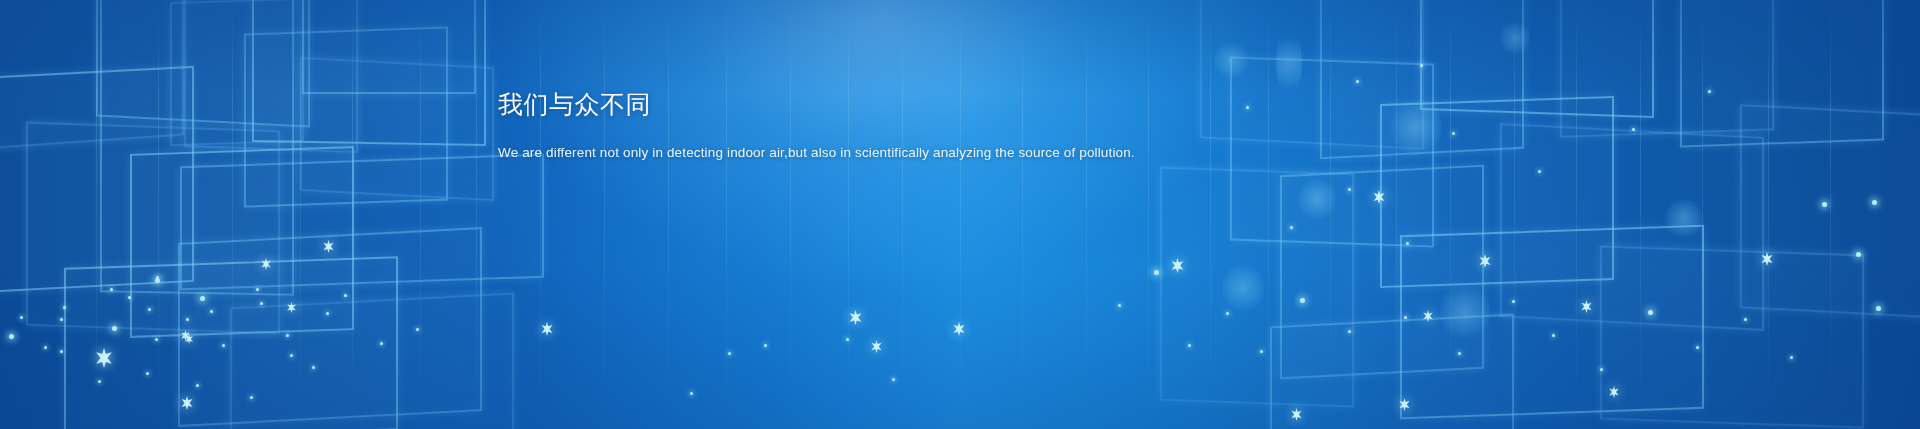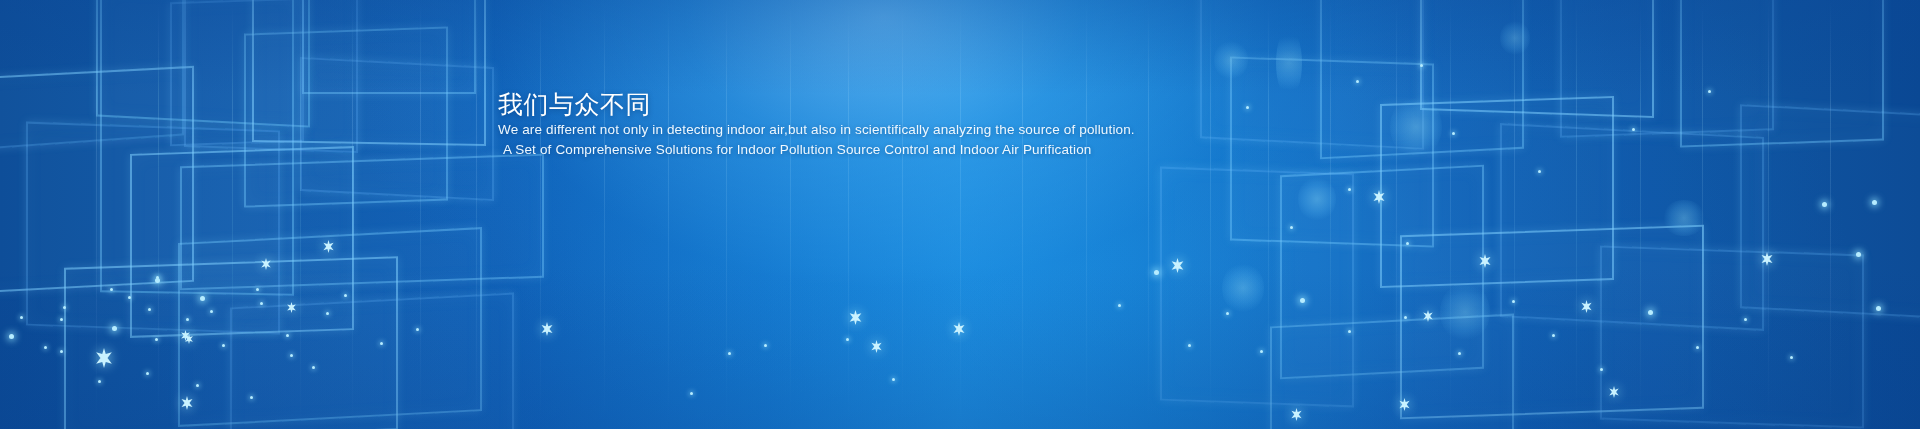--- a/index.html
+++ b/index.html
@@ -131,20 +131,21 @@
     color: #ffffff;
     font-size: 28px;
     line-height: 36px;
     font-weight: 700;
     letter-spacing: 0.4px;
     margin-top: 3px;
     text-shadow: 0 2px 7px rgba(0,45,100,0.55);
     white-space: nowrap;
   }
   .en {
+    margin-top: 23px;
   }
   .en-line {
     color: #eef8ff;
     font-size: 13.5px;
     line-height: 20px;
     font-weight: 400;
     letter-spacing: 0.15px;
     text-shadow: 0 1px 4px rgba(0,40,90,0.4);
     white-space: nowrap;
   }
@@ -394,17 +395,16 @@
           <path d="M12 0 L14.1 7.3 L21.4 5.2 L16.2 12 L21.4 18.8 L14.1 16.7 L12 24 L9.9 16.7 L2.6 18.8 L7.8 12 L2.6 5.2 L9.9 7.3 Z" fill="#c9f2ff"></path>
         </svg>
       </div>
     </div>
 
   <div class="copy">
     <div class="line-a">我们与众不同</div>
 
     <div class="en">
       <div class="en-line">We are different not only in detecting indoor air,but also in scientifically analyzing the source of pollution.</div>
-      <div class="en-line second">A Set of Comprehensive Solutions for Indoor Pollution Source Control and Indoor Air Purification</div>
     </div>
   </div>
 
 </div>
 
 </body></html>

